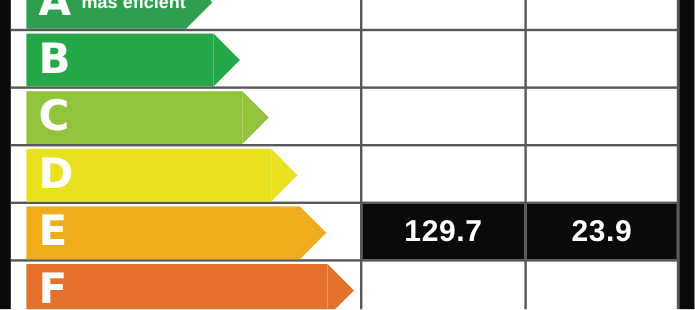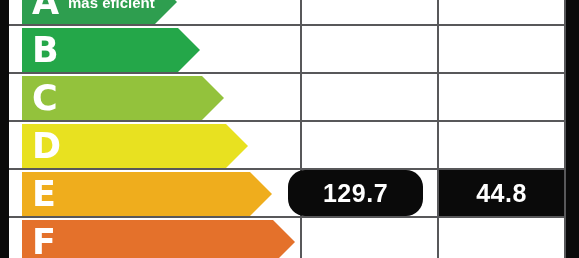--- a/index.html
+++ b/index.html
@@ -160,22 +160,22 @@
         <span class="band-letter">E</span>
       </div>
     </div>
 
     <div class="band" style="top:220px; width:251px; --bandcolor:#e4712b;">
       <div class="band-body">
         <span class="band-letter">F</span>
       </div>
     </div>
 
-    <div class="value-cell" style="left:279px; top:170px; width:135px; height:46px;border-radius:17px;">
+    <div class="value-cell" style="left:293px; top:170px; width:135px; height:46px;">
       <span>129.7</span>
     </div>
 
     <div class="value-cell" style="left:430px; top:170px; width:125px; height:46px;">
-      <span>44.8</span>
+      <span>23.9</span>
     </div>
 
   </div>
 </div>
 
 </body></html>

